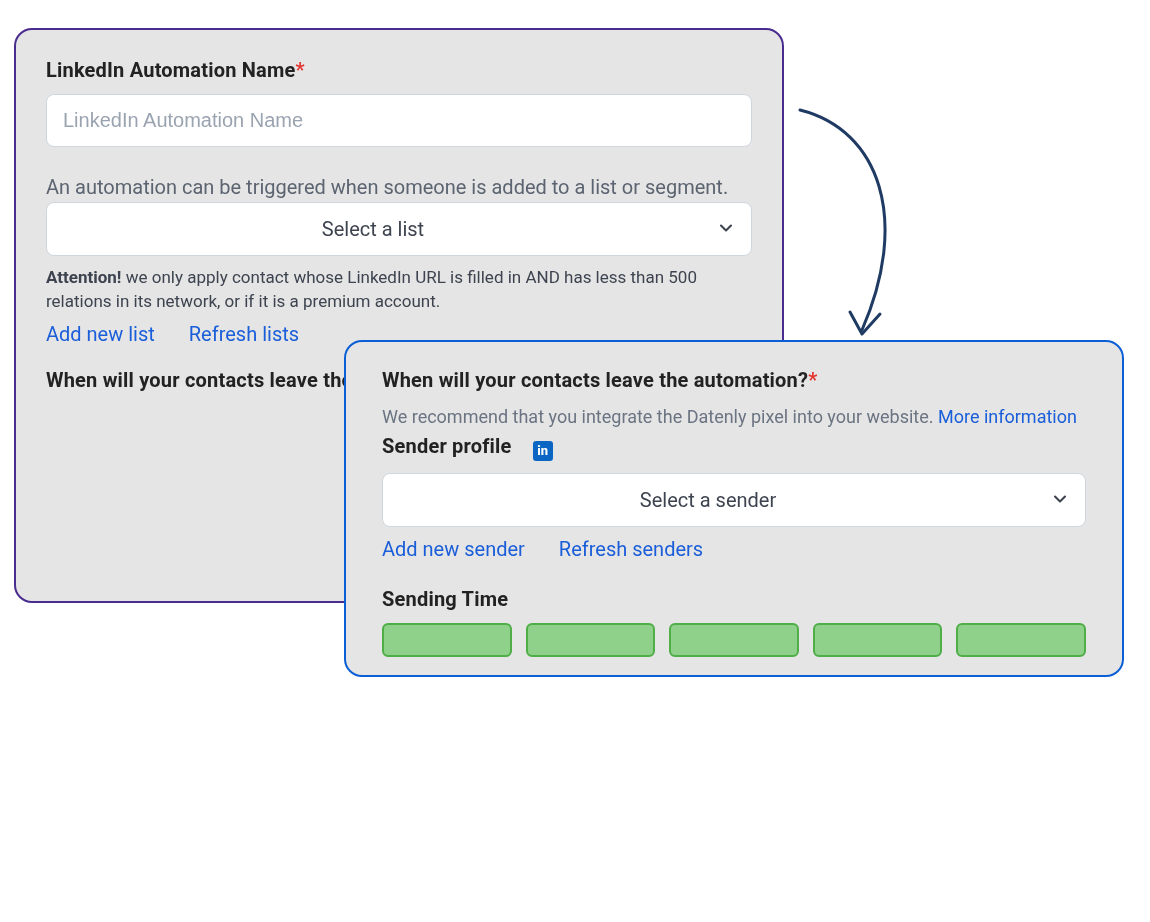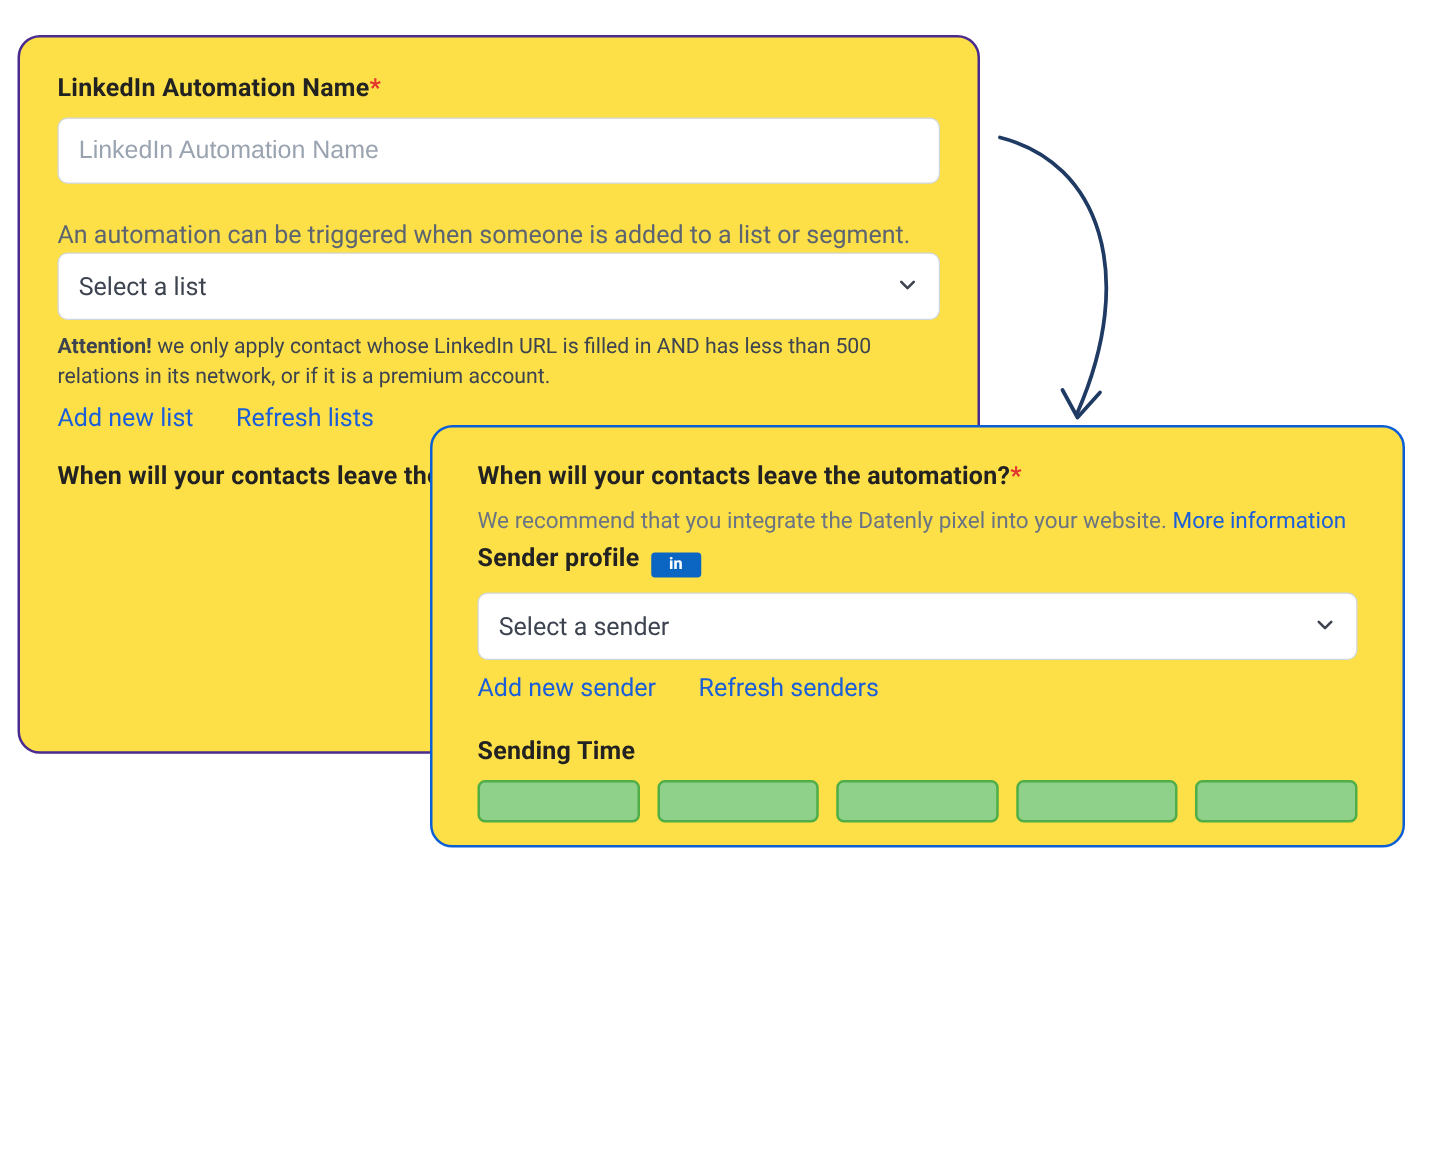--- a/index.html
+++ b/index.html
@@ -6,21 +6,21 @@
   body {
     font-family: -apple-system, BlinkMacSystemFont, "Segoe UI", Roboto, Helvetica, Arial, sans-serif;
     background: #fff;
     width: 1150px;
     height: 922px;
     position: relative;
     color: #1a1a1a;
   }
   .panel {
     position: absolute;
-    background: #fde047;
+    background: #e5e5e5;
     border-radius: 18px;
     padding: 28px 30px;
   }
   .panel-back {
     left: 14px;
     top: 28px;
     width: 770px;
     height: 575px;
     border: 2px solid #4a2b8f;
     overflow: hidden;
@@ -60,20 +60,21 @@
   .input::placeholder { color: #9aa3b0; }
   .select-wrap { position: relative; }
   .select {
     appearance: none;
     -webkit-appearance: none;
     padding-right: 68px;
     cursor: pointer;
     text-overflow: ellipsis;
     white-space: nowrap;
     overflow: hidden;
+    text-align: center;
   }
   .chevron {
     position: absolute;
     right: 16px;
     top: 50%;
     transform: translateY(-55%);
     width: 20px;
     height: 20px;
     pointer-events: none;
   }
@@ -96,29 +97,29 @@
     text-decoration: none;
     margin-right: 30px;
     cursor: pointer;
   }
   .inline-link { color: #1a5ed9; cursor: pointer; }
   .section-gap { height: 16px; }
   .linkedin-badge {
     display: inline-flex;
     align-items: center;
     justify-content: center;
-    width: 40px;
+    width: 20px;
     height: 20px;
     background: #0a66c2;
     color: #fff;
     font-size: 13px;
     font-weight: 800;
     border-radius: 3px;
     vertical-align: -2px;
-    margin-left: 4px;
+    margin-left: 16px;
   }
   .pill-row { display: flex; gap: 14px; margin-top: 8px; }
   .pill {
     flex: 1;
     height: 34px;
     background: #8fd08a;
     border: 2px solid #4fae47;
     border-radius: 6px;
   }
   .arrow-svg {

